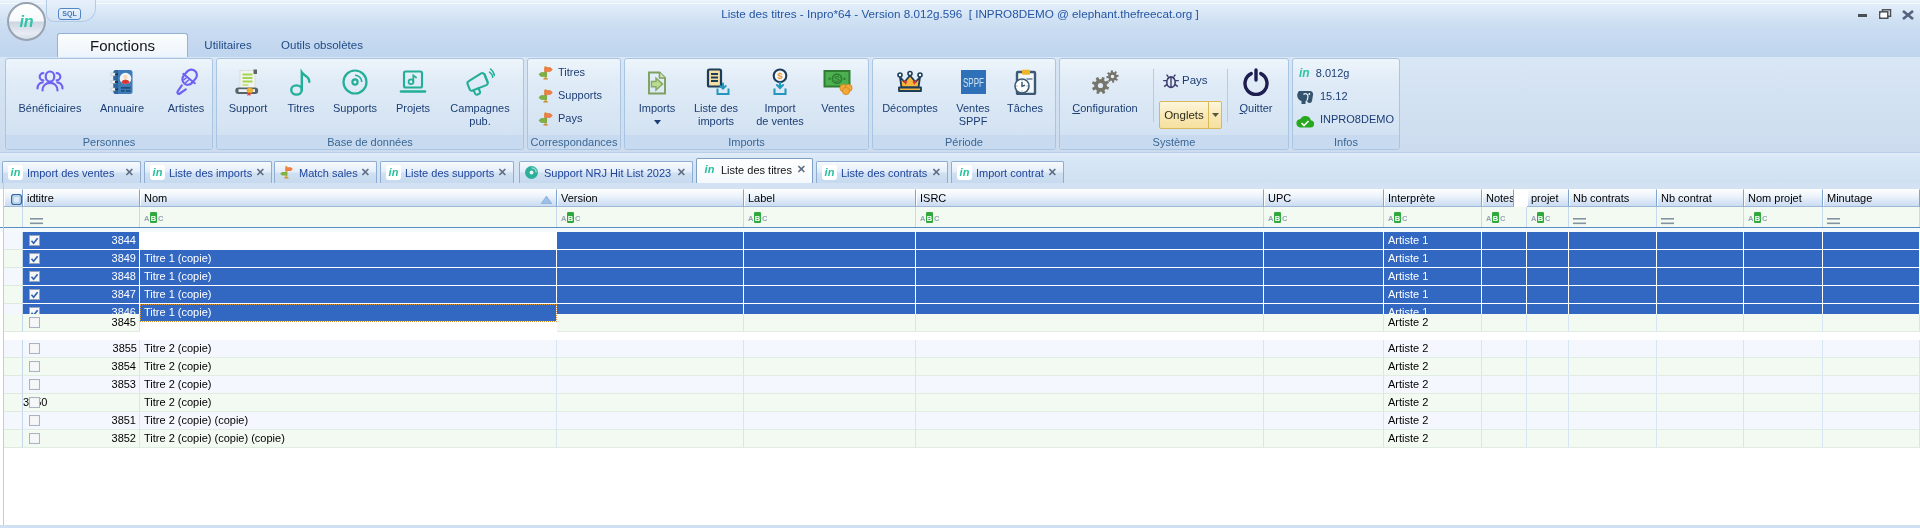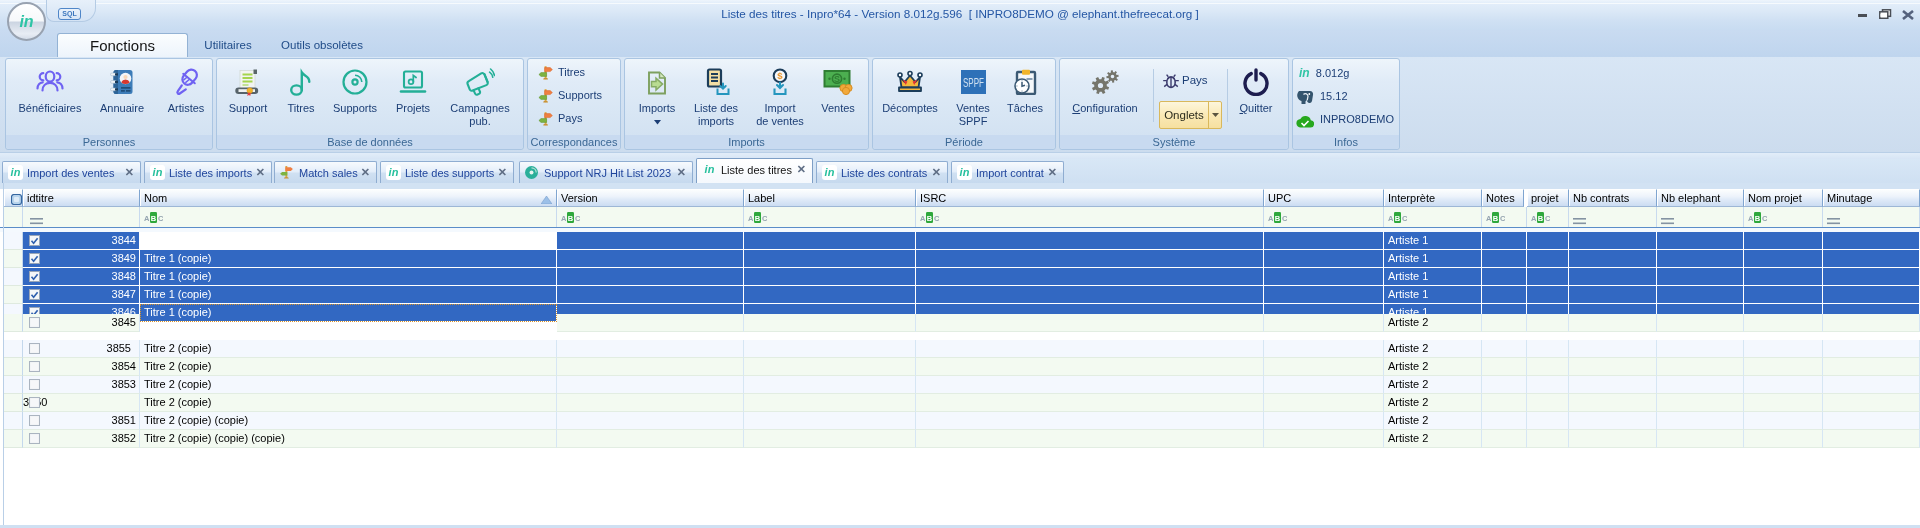--- a/index.html
+++ b/index.html
@@ -468,24 +468,24 @@
     </div>
 <div class="hcell abs" style="left:23px;width:117px;">idtitre</div>
 <div class="hcell abs" style="left:140px;width:417px;">Nom<svg width="11" height="8" style="position:absolute;right:4px;top:6px;">
         <path d="M5.5 0 L11 8 H0z" fill="#9cc0e8" stroke="#7aa0cc" stroke-width="0.6"></path>
       </svg></div>
 <div class="hcell abs" style="left:557px;width:187px;">Version</div>
 <div class="hcell abs" style="left:744px;width:172px;">Label</div>
 <div class="hcell abs" style="left:916px;width:348px;">ISRC</div>
 <div class="hcell abs" style="left:1264px;width:120px;">UPC</div>
 <div class="hcell abs" style="left:1384px;width:98px;">Interprète</div>
-<div class="hcell abs" style="left:1482px;width:42px;">Notes</div>
+<div class="hcell abs" style="left:1482px;width:32px;">Notes</div>
 <div class="hcell abs" style="left:1527px;width:42px;">projet</div>
 <div class="hcell abs" style="left:1569px;width:88px;">Nb contrats</div>
-<div class="hcell abs" style="left:1657px;width:87px;">Nb elephant</div>
+<div class="hcell abs" style="left:1657px;width:87px;">Nb contrat</div>
 <div class="hcell abs" style="left:1744px;width:79px;">Nom projet</div>
 <div class="hcell abs" style="left:1823px;width:97px;">Minutage</div>
 <div class="fcell abs" style="left:4px;width:19px;"></div>
 <div class="fcell abs" style="left:23px;width:117px;">
       <div style="margin-left:3px;margin-top:0px"><svg width="14" height="7" style="position:relative;top:4px;">
           <rect x="0" y="0" width="13" height="1.6" fill="#8493a2"></rect>
           <rect x="0" y="4.5" width="13" height="1.6" fill="#8493a2"></rect>
         </svg></div>
     </div>
 <div class="fcell abs" style="left:140px;width:417px;"><span style="display:inline-block;position:relative;top:3px;"><svg width="19" height="13">
@@ -668,21 +668,21 @@
 <div class="cell" style="left:1384px;width:98px;padding-left:4px;">Artiste 2</div>
 <div class="cell" style="left:1482px;width:45px;"></div>
 <div class="cell" style="left:1527px;width:42px;"></div>
 <div class="cell" style="left:1569px;width:88px;"></div>
 <div class="cell" style="left:1657px;width:87px;"></div>
 <div class="cell" style="left:1744px;width:79px;"></div>
 <div class="cell" style="left:1823px;width:97px;"></div>
 </div>
 <div class="row nrow str1 abs" style="top:151px;width:1920px;">
 <div class="cell" style="left:4px;width:19px;background:#f4f8fe !important;color:#000;border-right:1px solid #c4d8ec;border-bottom:1px solid #dfeadf;"></div>
-<div class="cell" style="left:23px;width:117px;text-align:right;padding-right:8px;"><svg class="cb" width="11" height="11">
+<div class="cell" style="left:23px;width:117px;text-align:right;padding-right:2px;"><svg class="cb" width="11" height="11">
           <rect x="0.5" y="0.5" width="10" height="10" fill="#eef0f3" stroke="#aab4c0"></rect>
           <rect x="1.5" y="1.5" width="8" height="8" fill="#f6f7f9"></rect>
         </svg>3855</div>
 <div class="cell" style="left:140px;width:417px;padding-left:4px;">Titre 2 (copie)</div>
 <div class="cell" style="left:557px;width:187px;"></div>
 <div class="cell" style="left:744px;width:172px;"></div>
 <div class="cell" style="left:916px;width:348px;"></div>
 <div class="cell" style="left:1264px;width:120px;"></div>
 <div class="cell" style="left:1384px;width:98px;padding-left:4px;">Artiste 2</div>
 <div class="cell" style="left:1482px;width:45px;"></div>

